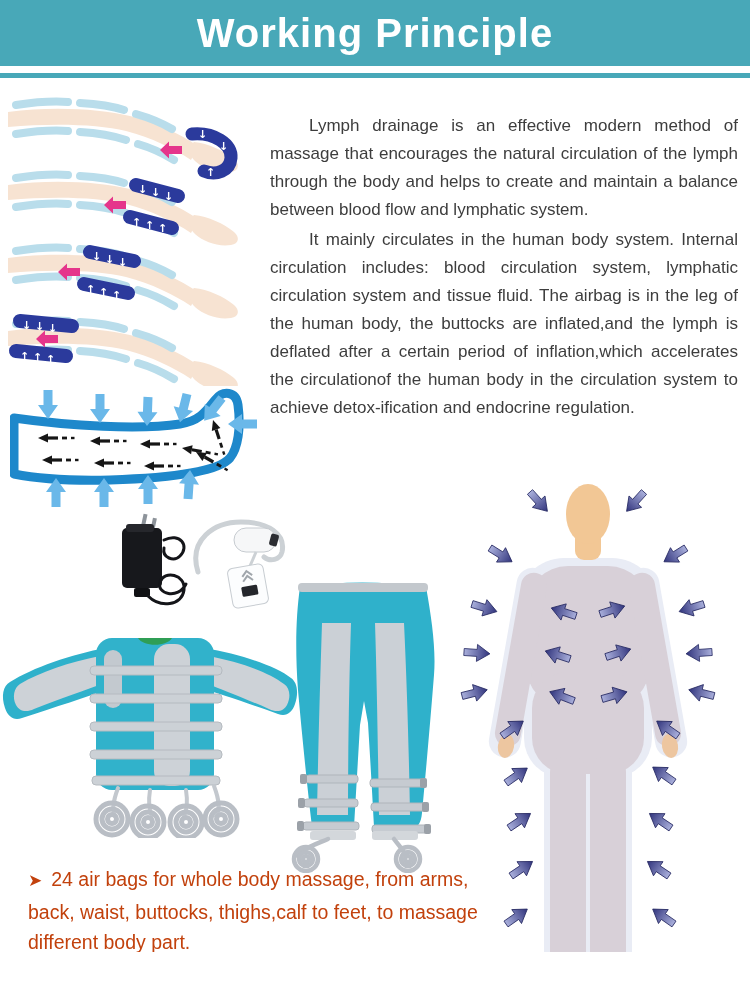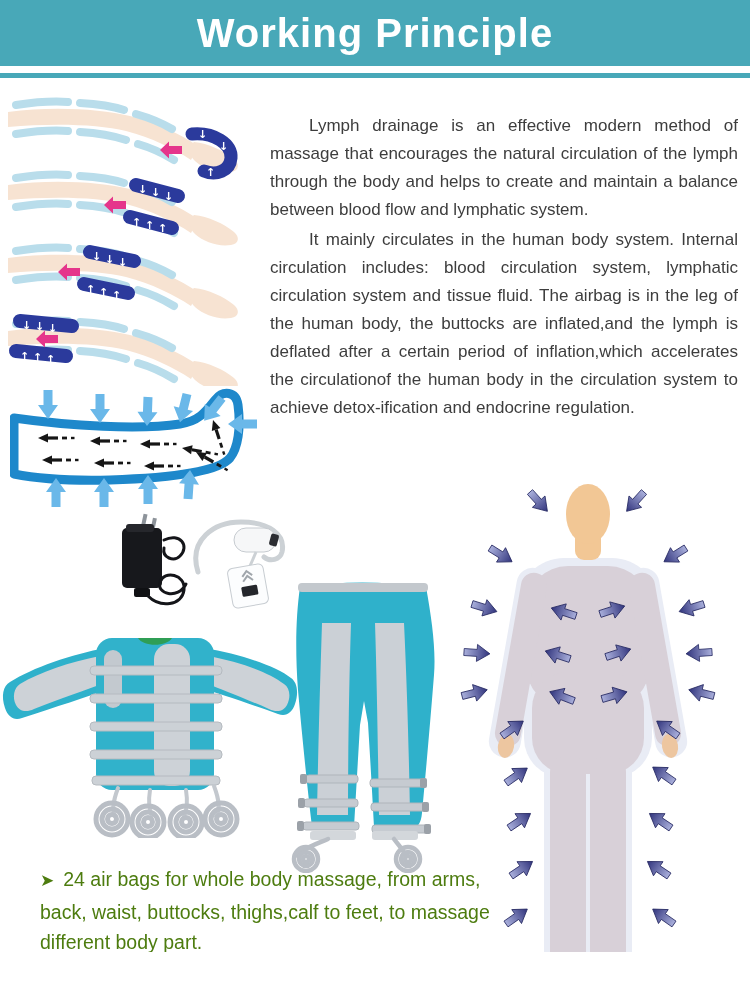--- a/index.html
+++ b/index.html
@@ -14,22 +14,22 @@
   .fig-legs{left:8px;top:94px;width:258px;height:292px;}
   .fig-sleeve{left:10px;top:386px;width:250px;height:124px;}
   .intro{position:absolute;left:270px;top:112px;width:468px;}
   .intro p{margin:0 0 2px 0;font-size:17px;line-height:28px;text-align:justify;
            text-indent:2.3em;color:#3d3d3d;}
   .fig-adapter{left:104px;top:512px;width:90px;height:104px;}
   .fig-eyemask{left:186px;top:510px;width:104px;height:105px;}
   .fig-jacket{left:0px;top:598px;width:300px;height:240px;}
   .fig-pants{left:262px;top:575px;width:200px;height:298px;}
   .fig-body{left:460px;top:478px;width:290px;height:510px;}
-  .feature{position:absolute;left:40px;top:864px;width:450px;margin:0;
-           font-size:19.5px;line-height:30.5px;color:#4d7c0f;}
+  .feature{position:absolute;left:28px;top:864px;width:450px;margin:0;
+           font-size:19.5px;line-height:30.5px;color:#c2410c;}
   .feature .bullet{margin-right:9px;font-size:17px;}
   svg{display:block;}
 </style>
 </head>
 <body>
 
 <div class="page">
 
   <header class="banner">
     <h1>Working Principle</h1>

